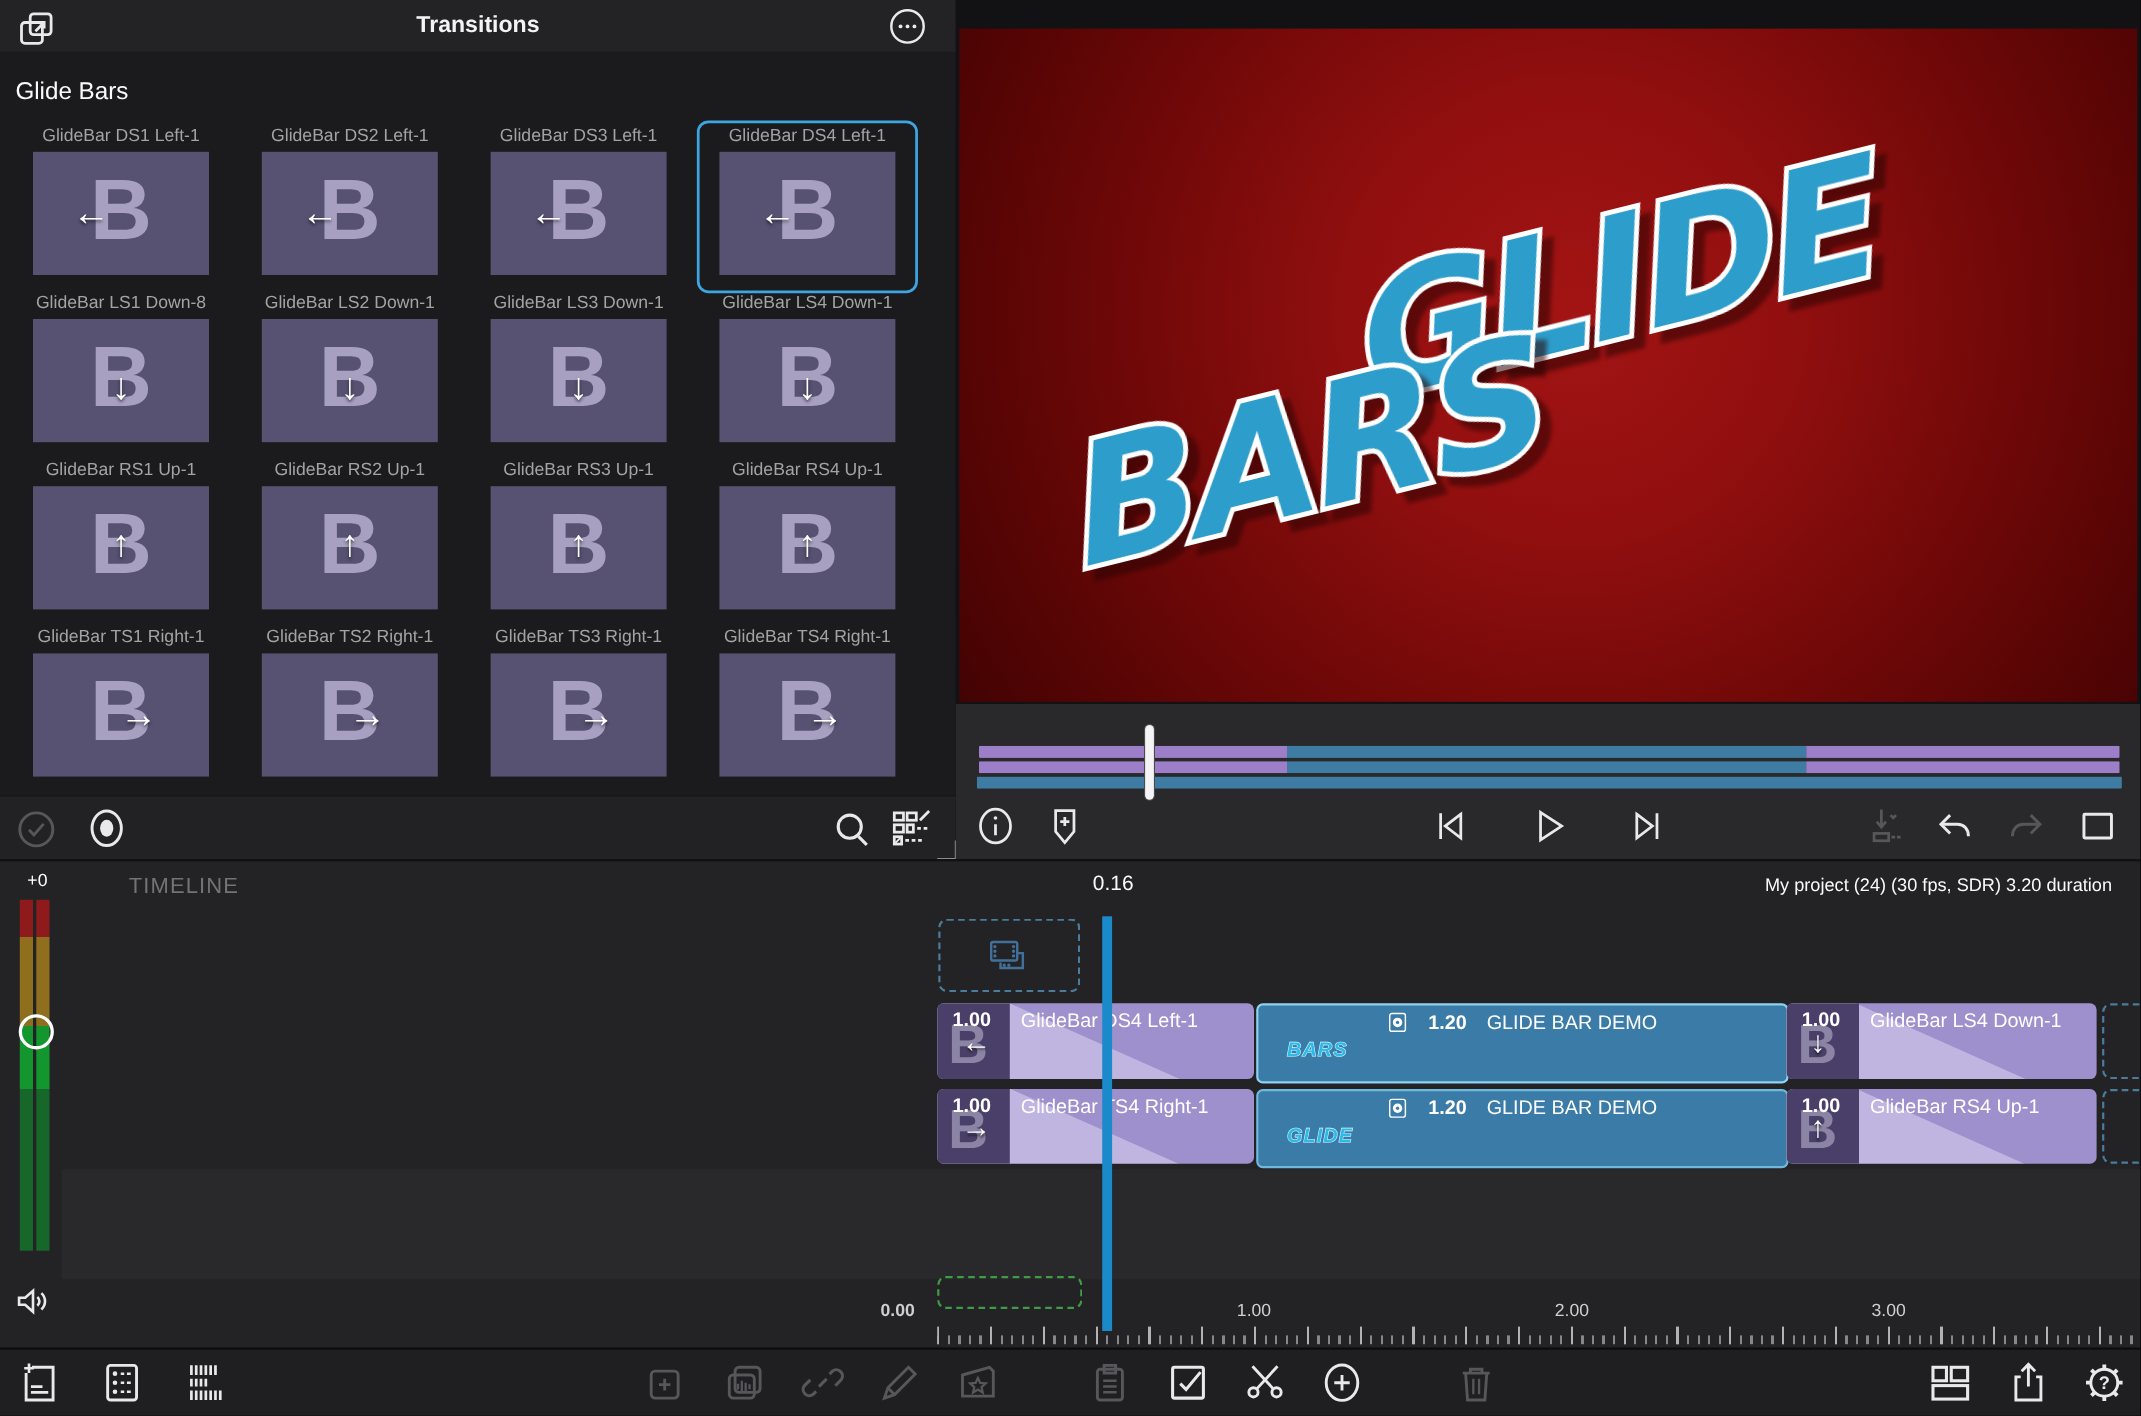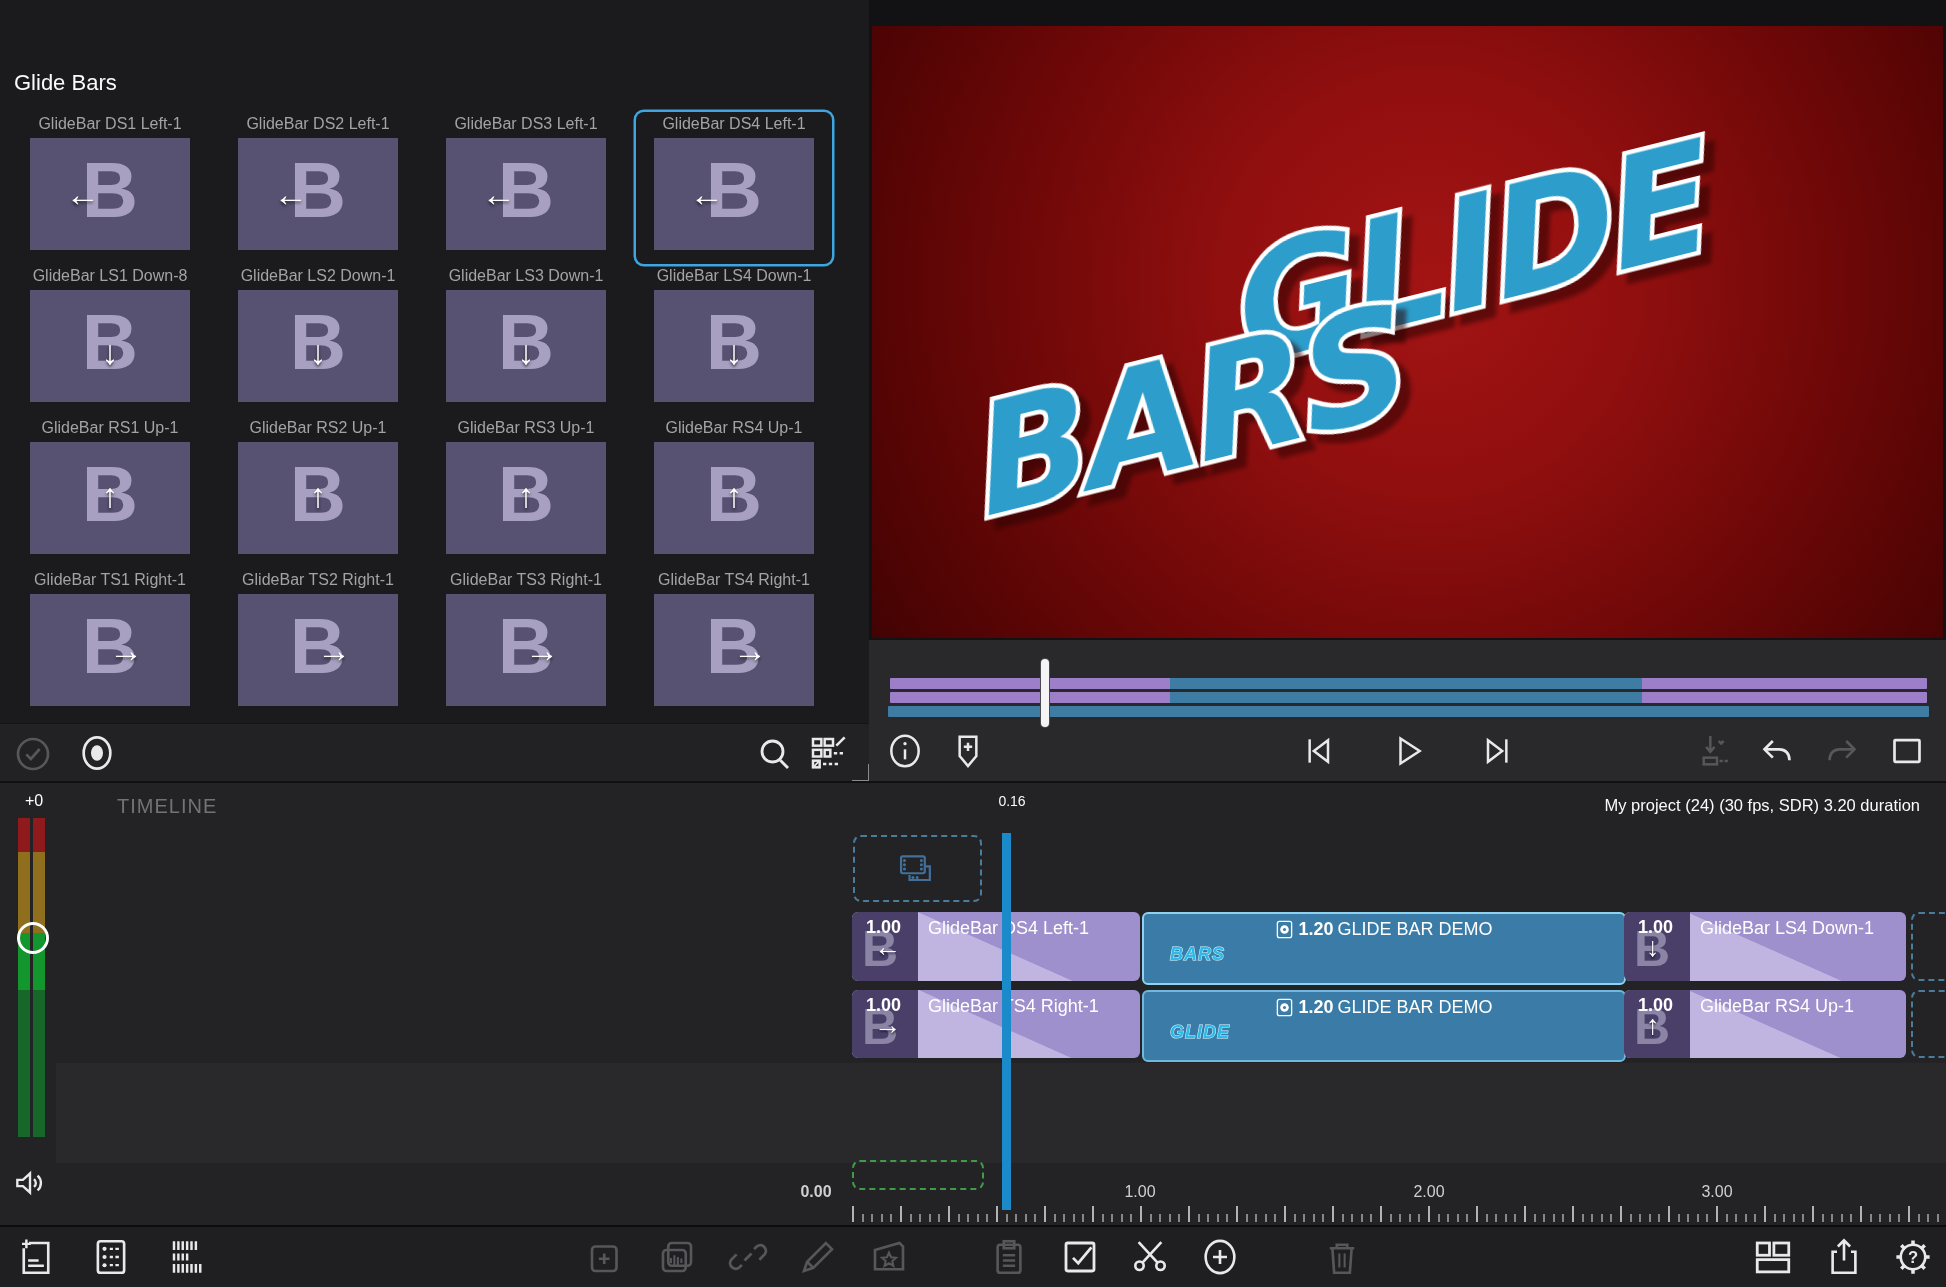--- a/index.html
+++ b/index.html
@@ -43,40 +43,40 @@
   
   .control-strip{position:absolute;left:869px;top:640px;width:1077px;height:141px;background:#29292b;}
   .mini-row{position:absolute;height:11px;display:flex;border-radius:1px;overflow:hidden;}
   .seg-p{background:#9d7fc9;}
   .seg-b{background:#3e7ca3;}
   .mini-playhead{position:absolute;width:8px;border-radius:4px;background:#f4f4f4;box-shadow:0 0 0 1px #4a4a4e;}
 
   
   .timeline-area{position:absolute;left:0;top:781px;width:1946px;height:444px;background:#232325;border-top:2px solid #101012;}
   .tl-label{position:absolute;left:117px;top:795px;font-size:20px;letter-spacing:1px;color:#737377;}
-  .timecode{position:absolute;left:962px;top:793px;width:100px;text-align:center;font-size:14px;color:#fafafa;}
+  .timecode{position:absolute;left:962px;top:793px;width:100px;text-align:center;font-size:19px;color:#fafafa;}
   .proj-info{position:absolute;right:26px;top:796px;font-size:16.5px;color:#fafafa;}
   .gain-label{position:absolute;left:14px;top:792px;width:40px;text-align:center;font-size:16px;color:#fff;}
   .meter{position:absolute;top:818px;width:12px;height:319px;
          background:linear-gradient(#8f1a1c 0 34px,#8f6f1e 34px 115px,#14962f 115px 172px,#17662a 172px 100%);}
   .meter-knob{position:absolute;left:17px;top:922px;width:26px;height:26px;border:3px solid #fff;border-radius:50%;background:transparent;}
   .lane3{position:absolute;left:56px;top:1063px;width:1890px;height:100px;background:#29292b;}
   .drop-box{position:absolute;border:2px dashed #4a7c9c;border-radius:8px;}
   .drop-box.green{border-color:#3f9b46;}
   .clip{position:absolute;border-radius:6px;overflow:hidden;}
   .transition-clip{background:linear-gradient(24deg,#bfb5e0 49.6%,#9e90cc 50%);}
   .trans-dark{position:absolute;left:0;top:0;bottom:0;width:66px;background:#493f68;}
   .tl-b{position:absolute;left:10px;top:12px;font-size:50px;font-weight:700;color:rgba(233,229,248,0.42);line-height:1;}
   .tl-arrow{position:absolute;left:22px;top:20px;font-size:27px;font-weight:700;color:#fff;text-shadow:0 2px 2px rgba(0,0,0,.6);}
   .clip-dur{font-size:18px;font-weight:700;color:#fff;}
   .trans-dur{position:absolute;left:14px;top:5px;}
   .trans-name{position:absolute;left:76px;top:6px;font-size:18px;color:#fff;white-space:nowrap;}
   .video-clip{background:#3a7ca7;border:2px solid #6fb9dc;}
   .video-clip.selected{border-color:#8ed2ef;}
-  .clip-head{position:absolute;left:0;right:0;top:5px;display:flex;justify-content:center;align-items:center;gap:4px;color:#fff;}
+  .clip-head{position:absolute;left:0;right:0;top:5px;display:flex;justify-content:center;align-items:center;gap:18px;color:#fff;}
   .clip-name{font-size:18px;color:#fff;white-space:nowrap;}
   .watermark{position:absolute;left:26px;top:30px;font-size:18px;font-weight:700;font-style:italic;
              color:#2fb9e8;-webkit-text-stroke:1px #d9f6ff;paint-order:stroke fill;letter-spacing:1px;}
   .media-clip{background:#3a7ca7;border:2px solid #6fb9dc;}
   .red-thumb{position:absolute;left:3px;top:3px;width:124px;height:70px;background:#8e0d0d;}
   .media-head{position:absolute;left:140px;top:8px;display:flex;align-items:center;gap:10px;color:#fff;}
   .playhead{position:absolute;left:1002px;top:833px;width:9px;height:377px;background:#1b8acb;z-index:30;}
   .ruler-label{position:absolute;top:1183px;font-size:16px;color:#cfcfd1;transform:translateX(-50%);}
   .ruler-ticks{position:absolute;left:852px;top:1206px;width:1094px;height:16px;
     background-image:
@@ -92,20 +92,38 @@
   .divider-v{position:absolute;left:869px;top:0;width:2px;height:781px;background:#101012;}
   .resize-grip{position:absolute;left:852px;top:764px;width:16px;height:16px;
                border-right:2px solid #8a8a8e;border-bottom:2px solid #8a8a8e;}
 </style>
 </head>
 <body>
 
 <div id="app">
 
   <div class="left-panel">
+    <div class="panel-header">
+      <div class="abs" style="left:14px;top:7px;">
+        <svg class="icon" width="38" height="38" viewBox="0 0 24 24" fill="none" stroke="currentColor" stroke-width="1.6">
+          <rect x="3.5" y="8.5" width="12" height="12" rx="2"></rect>
+          <rect x="8.5" y="3.5" width="12" height="12" rx="2"></rect>
+          <path d="M11.5 13.5l5-5M16.5 12V8.5H13"></path>
+        </svg>
+      </div>
+      <div class="panel-title">Transitions</div>
+      <div class="abs" style="left:806px;top:5px;">
+        <svg class="icon" width="38" height="38" viewBox="0 0 24 24" fill="none" stroke="currentColor" stroke-width="1.4">
+          <circle cx="12" cy="12" r="9.3"></circle>
+          <circle cx="8" cy="12" r="1.1" fill="currentColor" stroke="none"></circle>
+          <circle cx="12" cy="12" r="1.1" fill="currentColor" stroke="none"></circle>
+          <circle cx="16" cy="12" r="1.1" fill="currentColor" stroke="none"></circle>
+        </svg>
+      </div>
+    </div>
 
     <div class="section-title">Glide Bars</div>
 
     <div class="tiles">
 
       <div class="tile">
         <div class="tile-label">GlideBar DS1 Left-1</div>
         <div class="thumb">
           <span class="thumb-b">B</span>
           <span class="t-arrow arrow-left">←</span>

